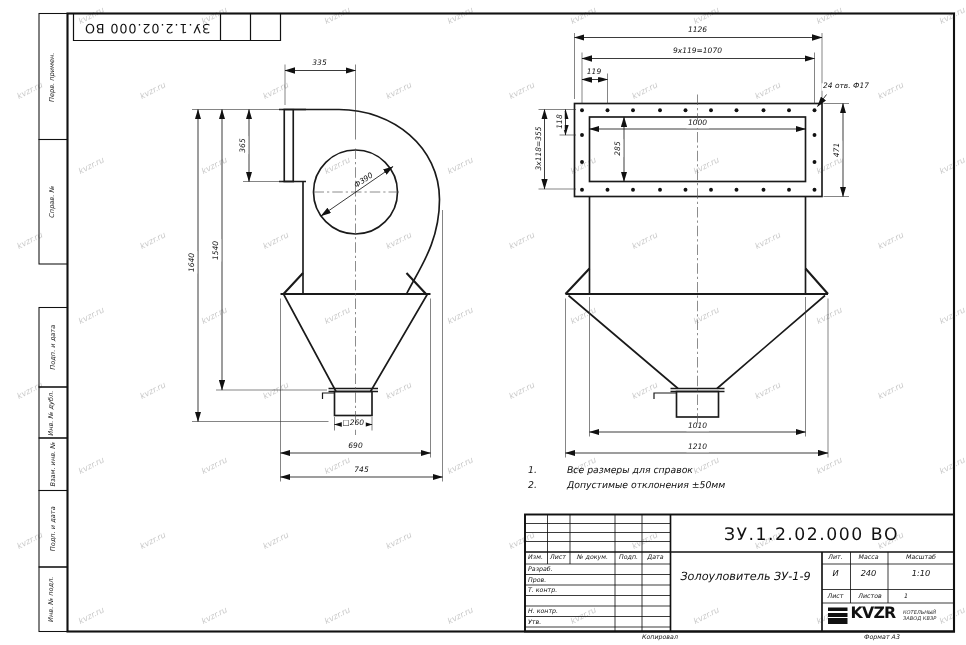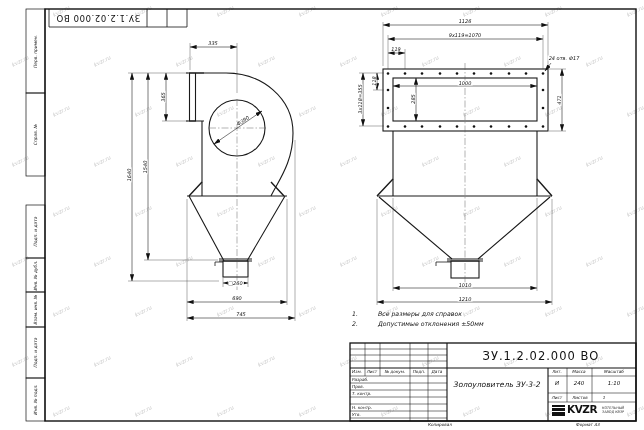--- a/index.html
+++ b/index.html
@@ -295,21 +295,21 @@
   <span class="dim rot" style="left:559px;top:100px">471</span>
   <span class="dim" style="left:465px;top:285px">1010</span>
   <span class="dim" style="left:465px;top:299px">1210</span>
 
   <span class="note" style="left:352px;top:311px">1.</span>
   <span class="note" style="left:378px;top:311px">Все размеры для справок</span>
   <span class="note" style="left:352px;top:321px">2.</span>
   <span class="note" style="left:378px;top:321px">Допустимые отклонения ±50мм</span>
 
   <span class="docnum" style="left:541px;top:356px">ЗУ.1.2.02.000 ВО</span>
-  <span class="partname" style="left:497px;top:384px">Золоуловитель ЗУ-3-2</span>
+  <span class="partname" style="left:497px;top:384px">Золоуловитель ЗУ-1-9</span>
 
   <span class="tbt" style="left:357px;top:372px">Изм.</span>
   <span class="tbt" style="left:372px;top:372px">Лист</span>
   <span class="tbt" style="left:395px;top:372px">№ докум.</span>
   <span class="tbt" style="left:419px;top:372px">Подп.</span>
   <span class="tbt" style="left:437px;top:372px">Дата</span>
 
   <span class="tbl" style="left:352px;top:379.5px">Разраб.</span>
   <span class="tbl" style="left:352px;top:386.5px">Пров.</span>
   <span class="tbl" style="left:352px;top:393.5px">Т. контр.</span>

